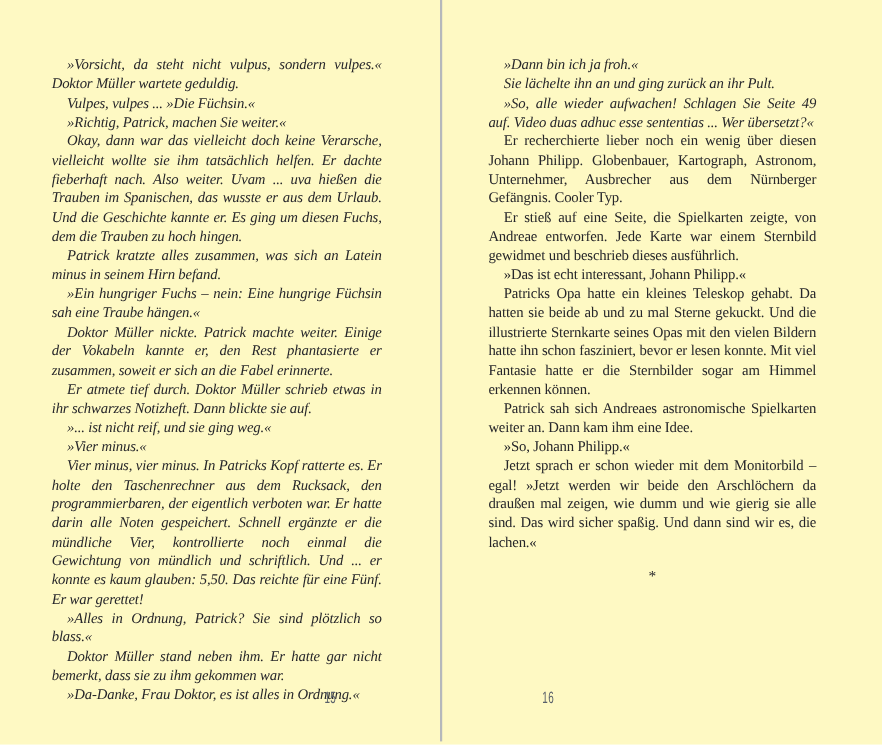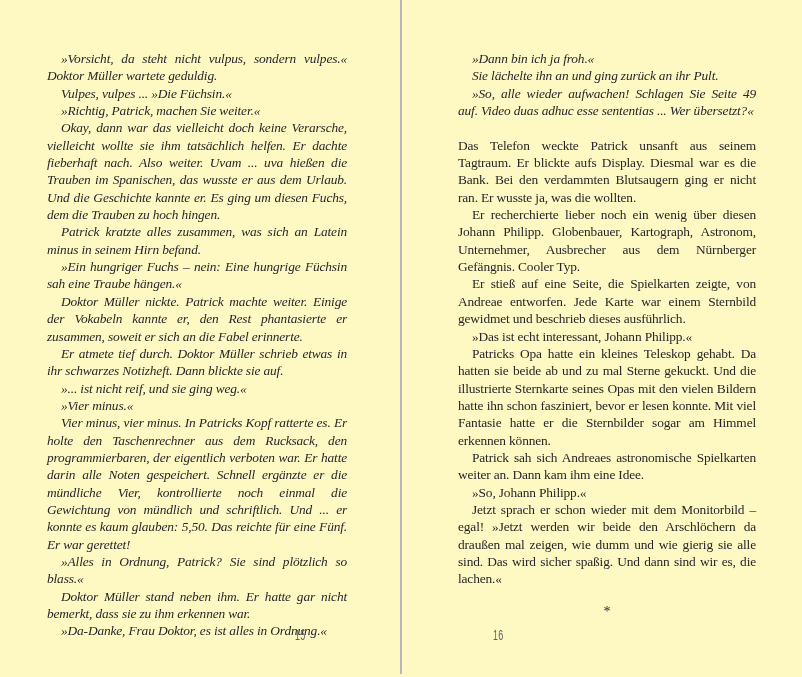--- a/index.html
+++ b/index.html
@@ -33,21 +33,21 @@
     text-align: justify;
     hyphens: auto;
     -webkit-hyphens: auto;
   }
   .text-block.left {
     left: 47px;
     width: 300px;
     font-style: italic;
   }
   .text-block.right {
-    left: 458px;
+    left: 444px;
     width: 298px;
   }
   .para {
     margin: 0;
     text-indent: 14px;
   }
   .para.italic { font-style: italic; }
   .para.no-indent { text-indent: 0; }
   .para.gap-before { margin-top: 17.35px; }
   .separator {
@@ -82,32 +82,31 @@
       <p class="para italic">»Richtig, Patrick, machen Sie weiter.«</p>
       <p class="para italic">Okay, dann war das vielleicht doch keine Verarsche, vielleicht wollte sie ihm tatsächlich helfen. Er dachte fieberhaft nach. Also weiter. Uvam ... uva hießen die Trauben im Spanischen, das wusste er aus dem Urlaub. Und die Geschichte kannte er. Es ging um diesen Fuchs, dem die Trauben zu hoch hingen.</p>
       <p class="para italic">Patrick kratzte alles zusammen, was sich an Latein minus in seinem Hirn befand.</p>
       <p class="para italic">»Ein hungriger Fuchs – nein: Eine hungrige Füchsin sah eine Traube hängen.«</p>
       <p class="para italic">Doktor Müller nickte. Patrick machte weiter. Einige der Vokabeln kannte er, den Rest phantasierte er zusammen, soweit er sich an die Fabel erinnerte.</p>
       <p class="para italic">Er atmete tief durch. Doktor Müller schrieb etwas in ihr schwarzes Notizheft. Dann blickte sie auf.</p>
       <p class="para italic">»... ist nicht reif, und sie ging weg.«</p>
       <p class="para italic">»Vier minus.«</p>
       <p class="para italic">Vier minus, vier minus. In Patricks Kopf ratterte es. Er holte den Taschenrechner aus dem Rucksack, den programmierbaren, der eigentlich verboten war. Er hatte darin alle Noten gespeichert. Schnell ergänzte er die mündliche Vier, kontrollierte noch einmal die Gewichtung von mündlich und schriftlich. Und ... er konnte es kaum glauben: 5,50. Das reichte für eine Fünf. Er war gerettet!</p>
       <p class="para italic">»Alles in Ordnung, Patrick? Sie sind plötzlich so blass.«</p>
-      <p class="para italic">Doktor Müller stand neben ihm. Er hatte gar nicht bemerkt, dass sie zu ihm erkennen war.</p>
+      <p class="para italic">Doktor Müller stand neben ihm. Er hatte gar nicht bemerkt, dass sie zu ihm gekommen war.</p>
       <p class="para italic">»Da-Danke, Frau Doktor, es ist alles in Ordnung.«</p>
     </div>
 
   <div class="divider"></div>
 
   <div class="text-block right">
     <div>
         <p class="para italic">»Dann bin ich ja froh.«</p>
         <p class="para italic">Sie lächelte ihn an und ging zurück an ihr Pult.</p>
         <p class="para italic">»So, alle wieder aufwachen! Schlagen Sie Seite 49 auf. Video duas adhuc esse sententias ... Wer übersetzt?«</p>
-        <p class="para no-indent gap-before">Das Telefon weckte Patrick unsanft aus seinem Tagtraum. Er blickte aufs Display. Diesmal war es die Bank. Bei den verdammten Blutsaugern ging er nicht ran. Er wusste ja, was die wollten.</p>
         <p class="para">Er recherchierte lieber noch ein wenig über diesen Johann Philipp. Globenbauer, Kartograph, Astronom, Unternehmer, Ausbrecher aus dem Nürnberger Gefängnis. Cooler Typ.</p>
         <p class="para">Er stieß auf eine Seite, die Spielkarten zeigte, von Andreae entworfen. Jede Karte war einem Sternbild gewidmet und beschrieb dieses ausführlich.</p>
         <p class="para">»Das ist echt interessant, Johann Philipp.«</p>
         <p class="para">Patricks Opa hatte ein kleines Teleskop gehabt. Da hatten sie beide ab und zu mal Sterne gekuckt. Und die illustrierte Sternkarte seines Opas mit den vielen Bildern hatte ihn schon fasziniert, bevor er lesen konnte. Mit viel Fantasie hatte er die Sternbilder sogar am Himmel erkennen können.</p>
         <p class="para">Patrick sah sich Andreaes astronomische Spielkarten weiter an. Dann kam ihm eine Idee.</p>
         <p class="para">»So, Johann Philipp.«</p>
         <p class="para">Jetzt sprach er schon wieder mit dem Monitorbild – egal! »Jetzt werden wir beide den Arschlöchern da draußen mal zeigen, wie dumm und wie gierig sie alle sind. Das wird sicher spaßig. Und dann sind wir es, die lachen.«</p>
       </div>
     <div class="separator">*</div>
   </div>

